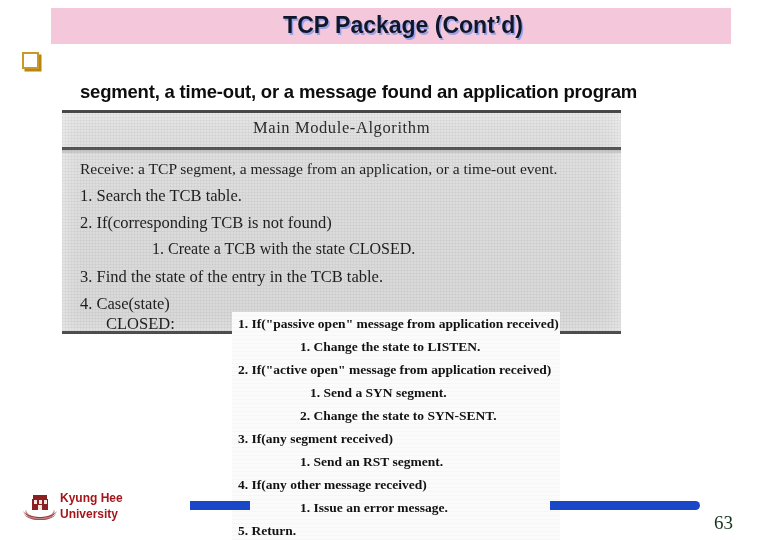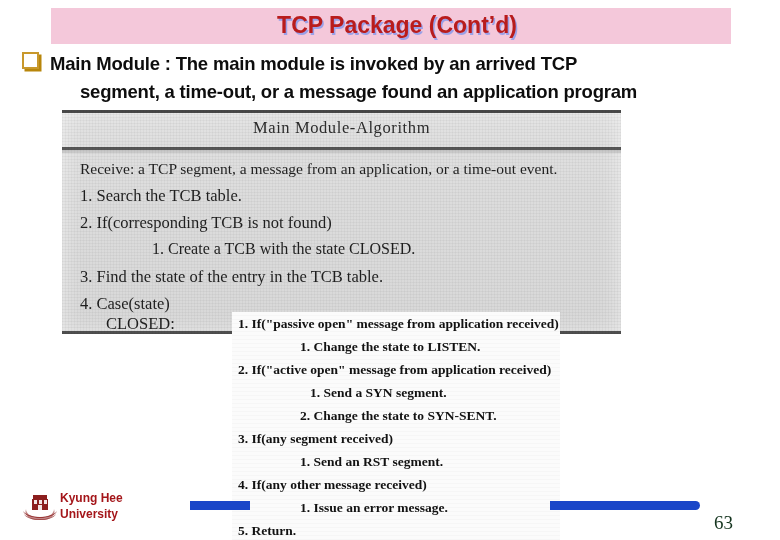--- a/index.html
+++ b/index.html
@@ -20,30 +20,30 @@
   #title-band {
     position: absolute;
     left: 51px;
     top: 8px;
     width: 680px;
     height: 36px;
     background: #f4c8da;
   }
   #title-text {
     position: absolute;
-    left: 6px;
+    left: 12px;
     top: 0;
     width: 680px;
     height: 36px;
     line-height: 34px;
     text-align: center;
     font-family: "Liberation Sans", sans-serif;
     font-size: 23px;
     font-weight: bold;
-    color: #b91c1c;
+    color: #0f172a;
     letter-spacing: 0px;
     text-shadow: 1.5px 1.5px 0 #9aa0e8;
     white-space: nowrap;
   }
 
   
   #bullet-block {
     position: absolute;
     left: 22px;
     top: 50px;
@@ -218,21 +218,21 @@
 </style>
 </head>
 <body>
 
 <div id="title-band">
   <div id="title-text">TCP Package (Cont’d)</div>
 </div>
 
 <div id="bullet-block">
   <div class="bullet-line" id="bullet-line-1">
-    <span class="bullet-marker"></span><span>Main Module : The main module is invoked by an arrived TCP</span>
+    <span class="bullet-marker"></span>
   </div>
   <div class="bullet-line" id="bullet-line-2">
     <span>segment, a time-out, or a message found an application program</span>
   </div>
 </div>
 
 <div id="scan-block-a">
   <div class="rule-top"></div>
   <div id="scan-a-heading">Main Module-Algorithm</div>
   <div class="rule-under-heading"></div>

